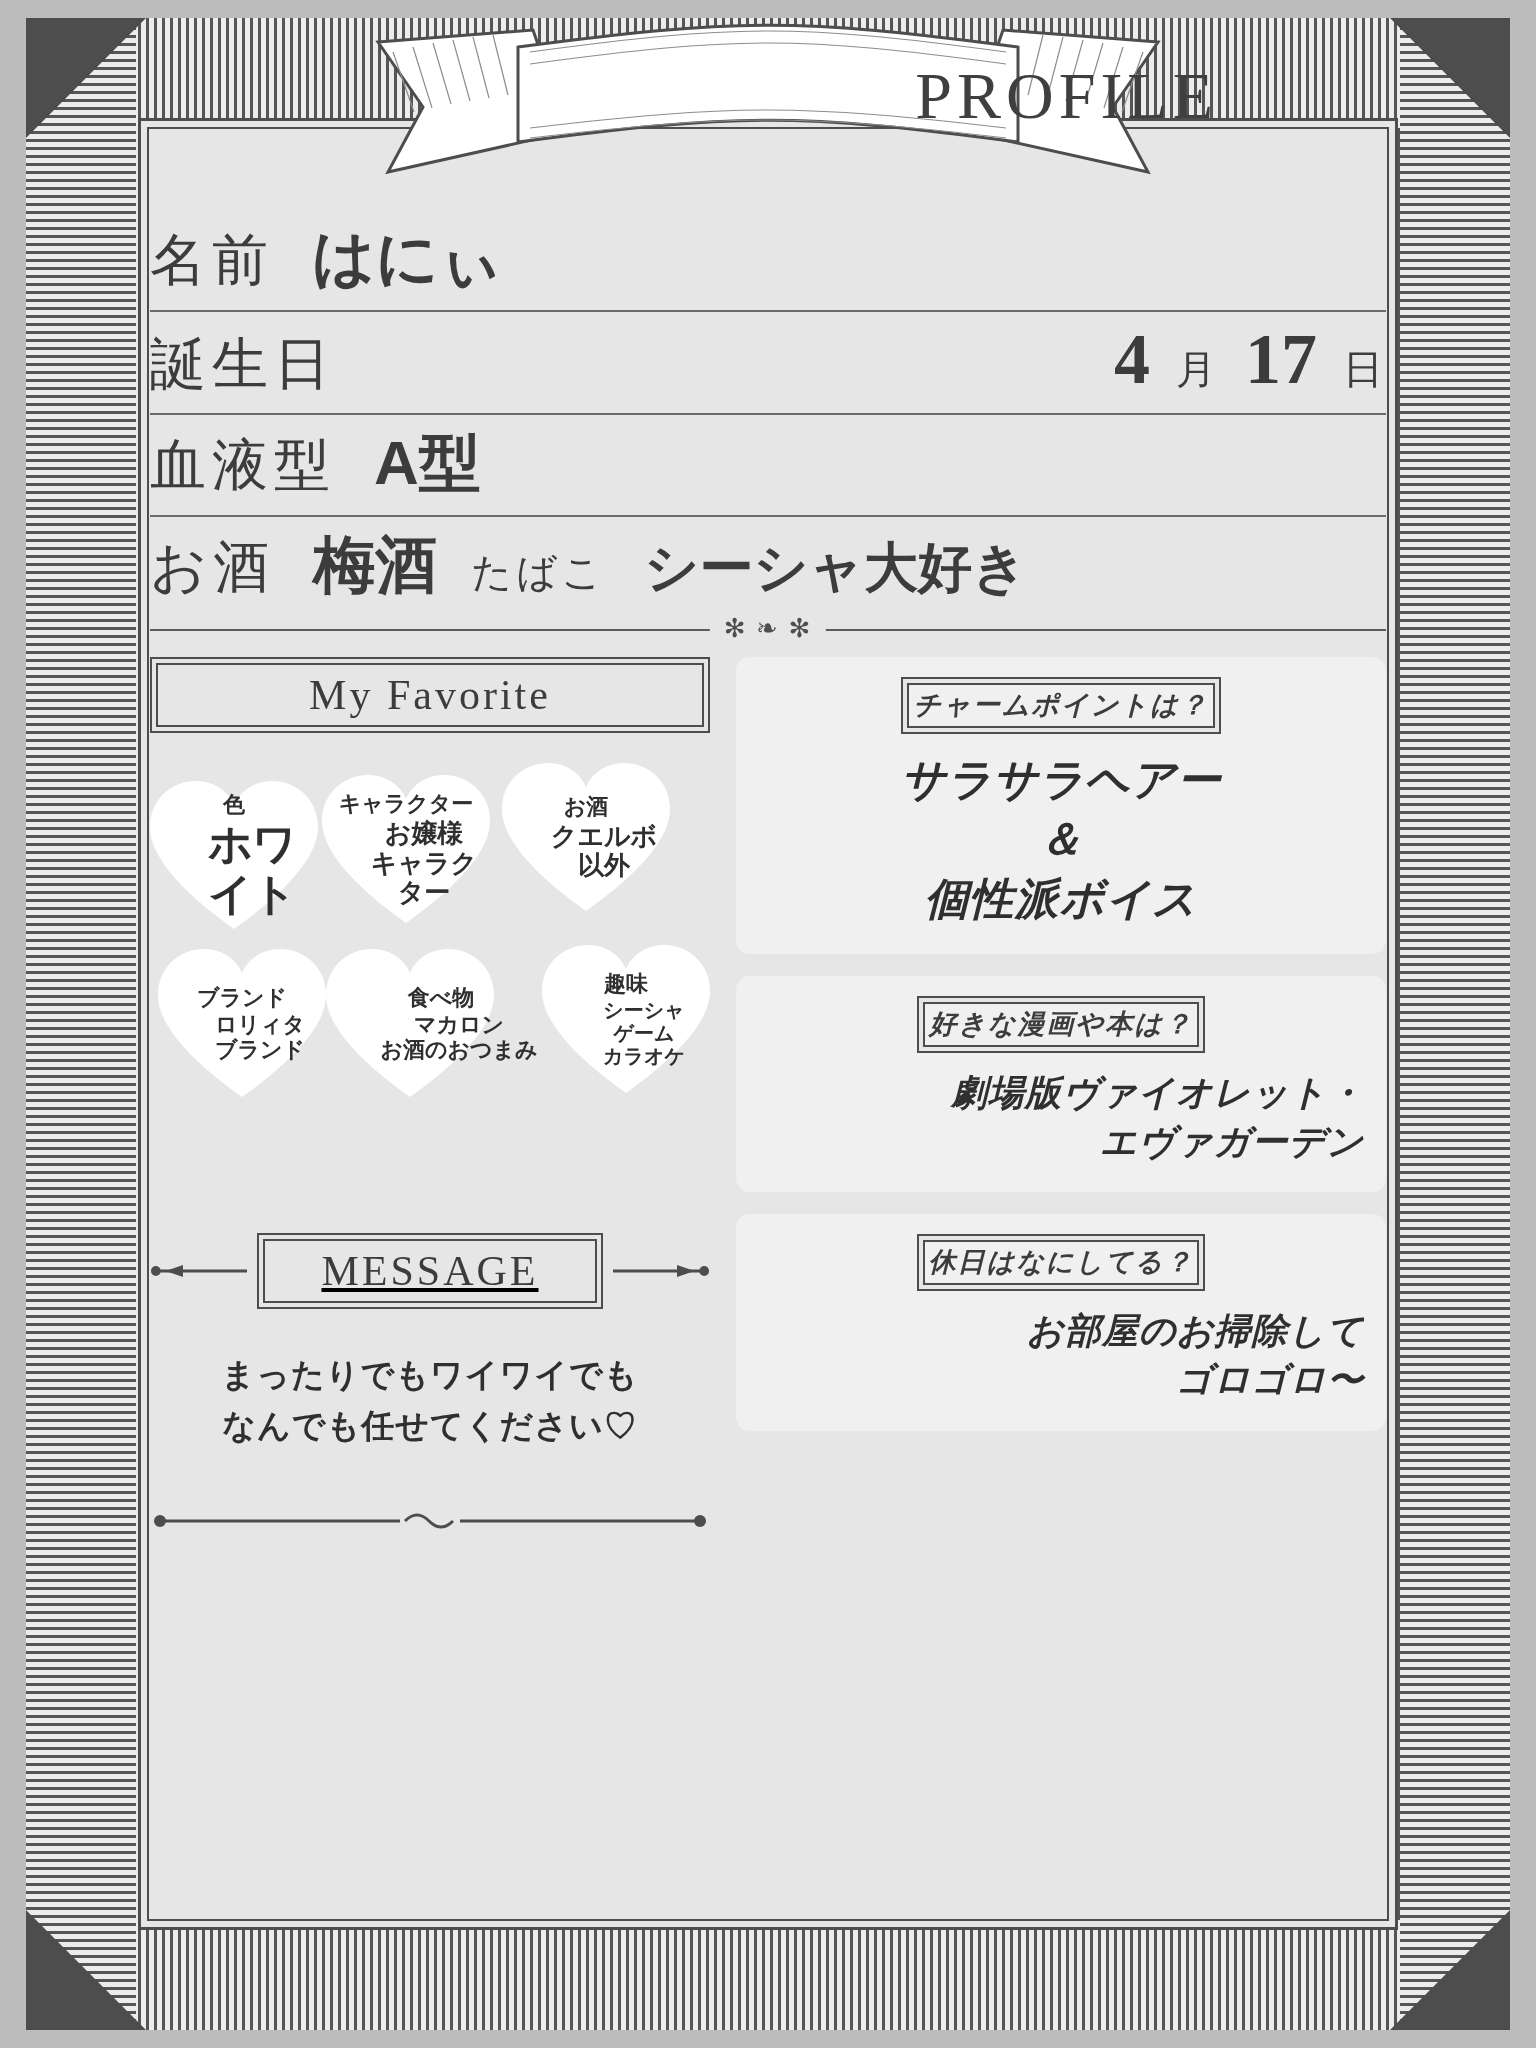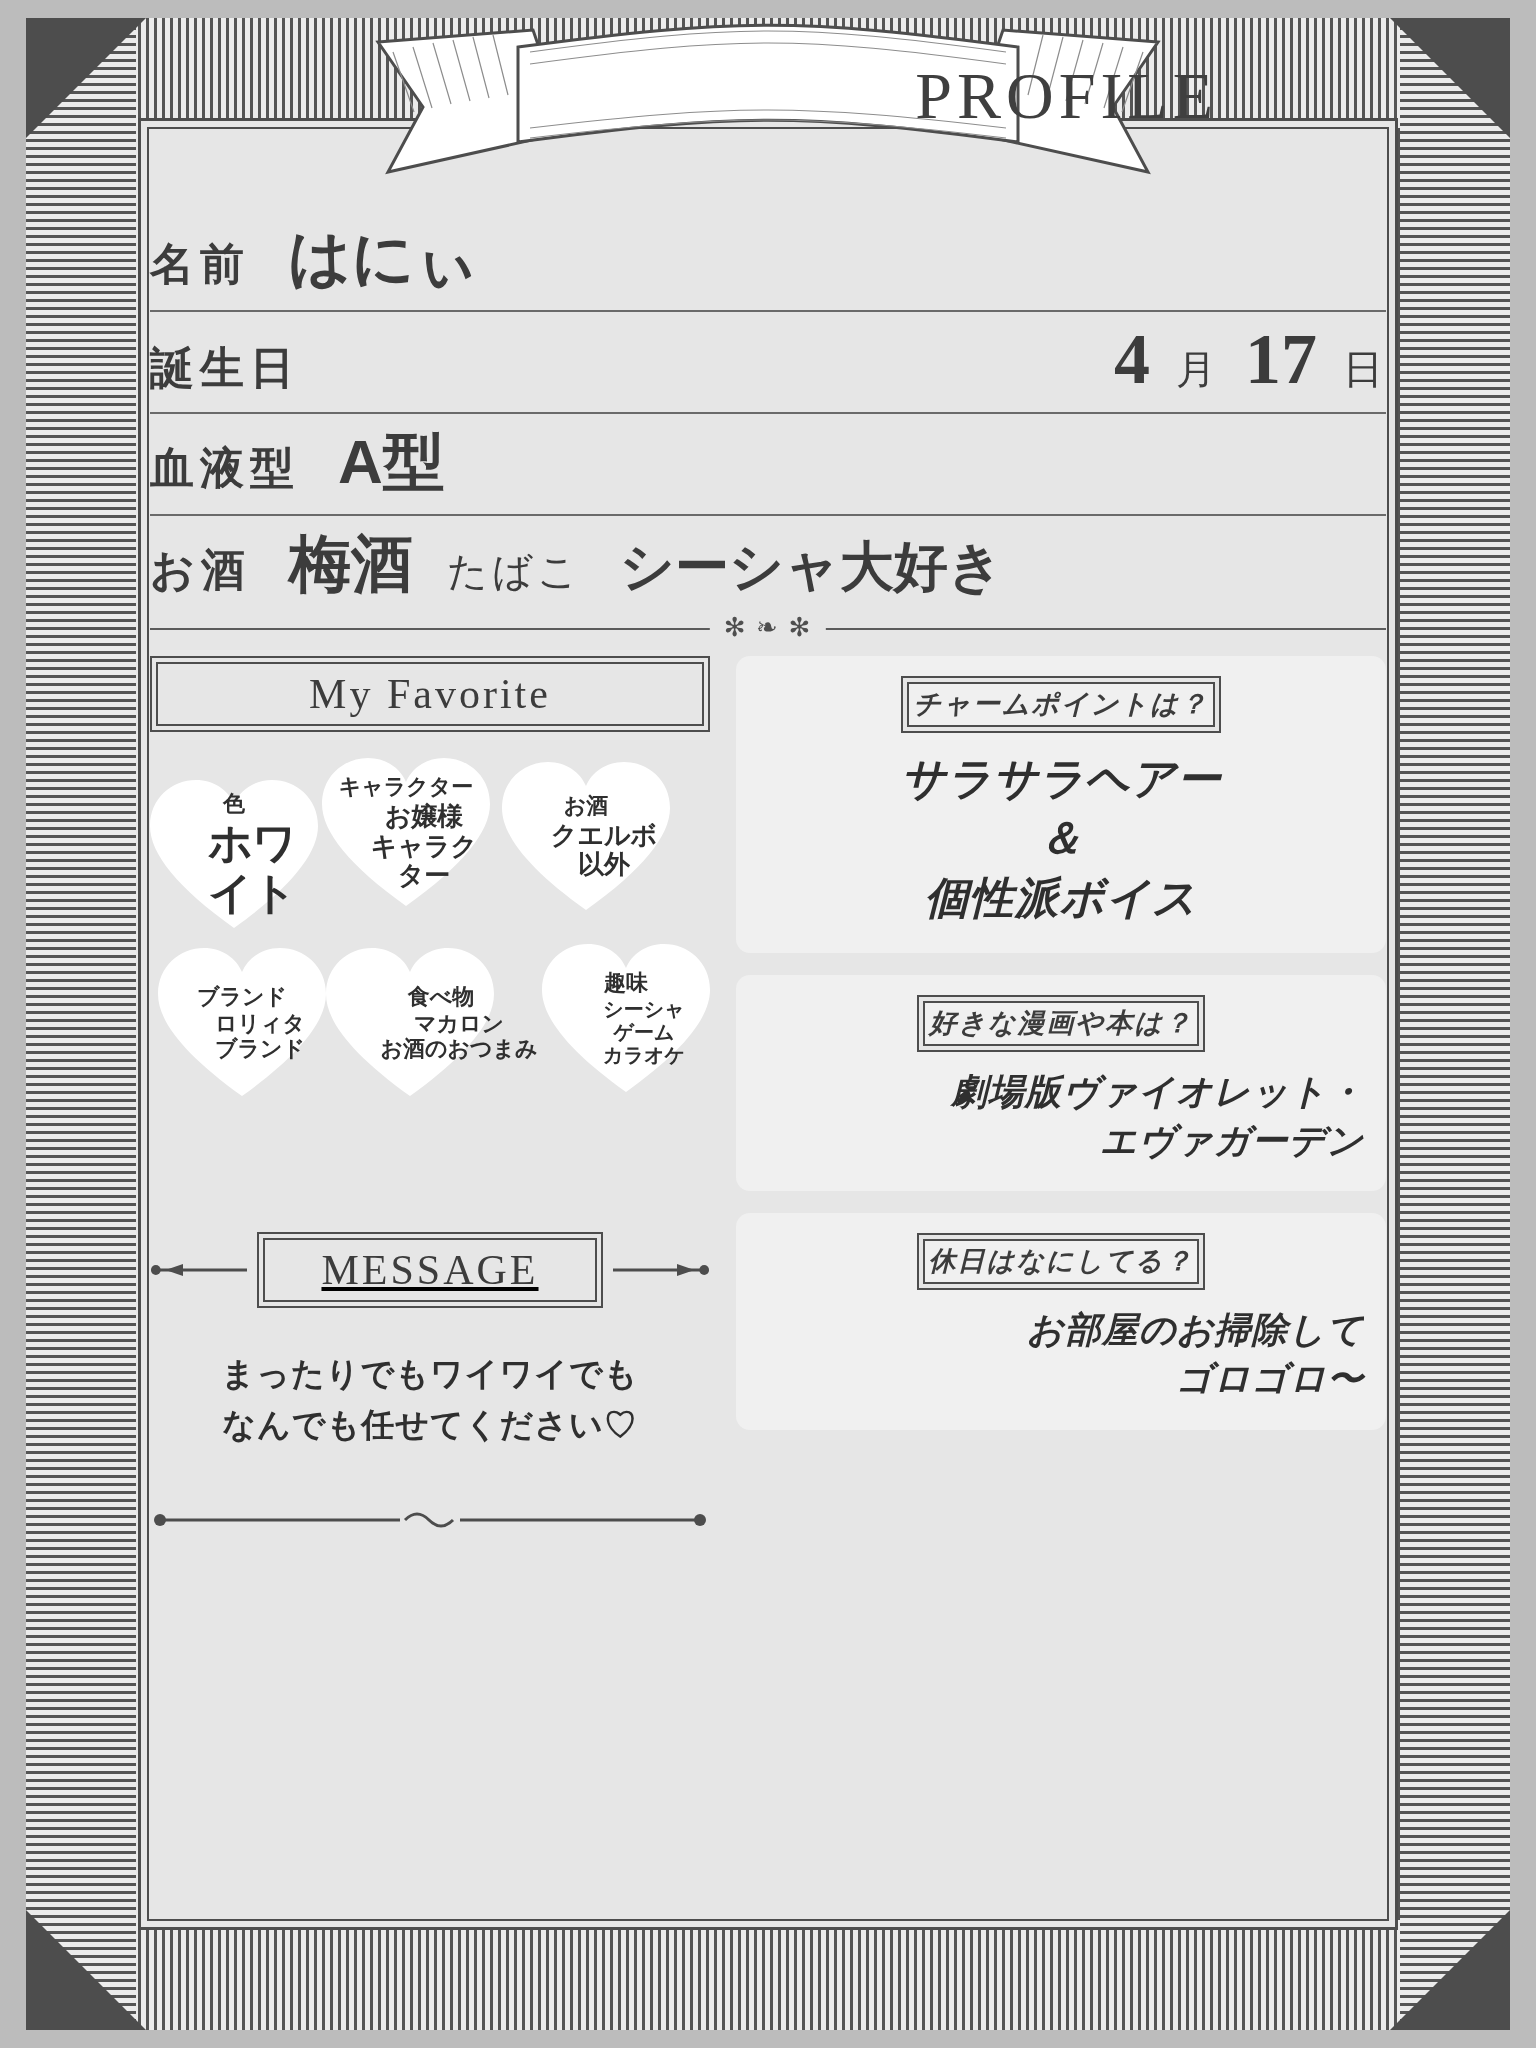--- a/index.html
+++ b/index.html
@@ -127,24 +127,24 @@
   
   .field-row {
     display: flex;
     align-items: baseline;
     padding: 6px 0 10px 0;
     border-bottom: 2px solid #6a6a6a;
     min-height: 84px;
   }
   .field-row.noline { border-bottom: none; }
   .f-label {
-    font-size: 44px;
+    font-size: 56px;
     color: #3c3c3c;
     letter-spacing: 6px;
-    font-weight: 700;
+    font-weight: 400;
     white-space: nowrap;
   }
   .f-value {
     font-size: 54px;
     color: #3c3c3c;
     font-weight: bold;
     margin-left: 38px;
     white-space: nowrap;
   }
   .f-value.big { font-size: 62px; }
@@ -367,21 +367,21 @@
 
         <div class="hdr-box">My Favorite</div>
 
         <div class="hearts">
 
           <div class="heart" style="left:0px; top:22px;">
             <div class="cap">色</div>
             <div class="val xl">ホワイト</div>
           </div>
 
-          <div class="heart" style="left:172px; top:0px;">
+          <div class="heart" style="left:172px; top:16px;">
             <div class="cap">キャラクター</div>
             <div class="val" style="white-space:pre-line">お嬢様
 キャラクター</div>
           </div>
 
           <div class="heart" style="left:352px; top:4px;">
             <div class="cap">お酒</div>
             <div class="val" style="white-space:pre-line">クエルボ
 以外</div>
           </div>

